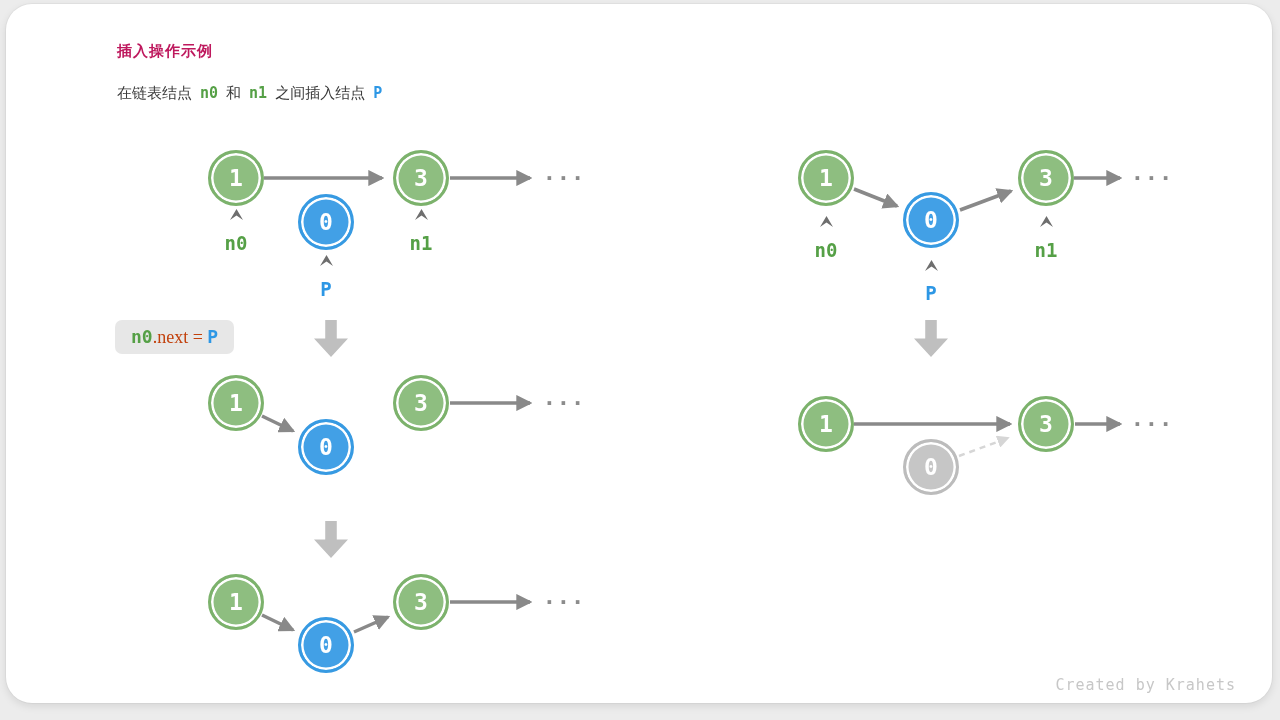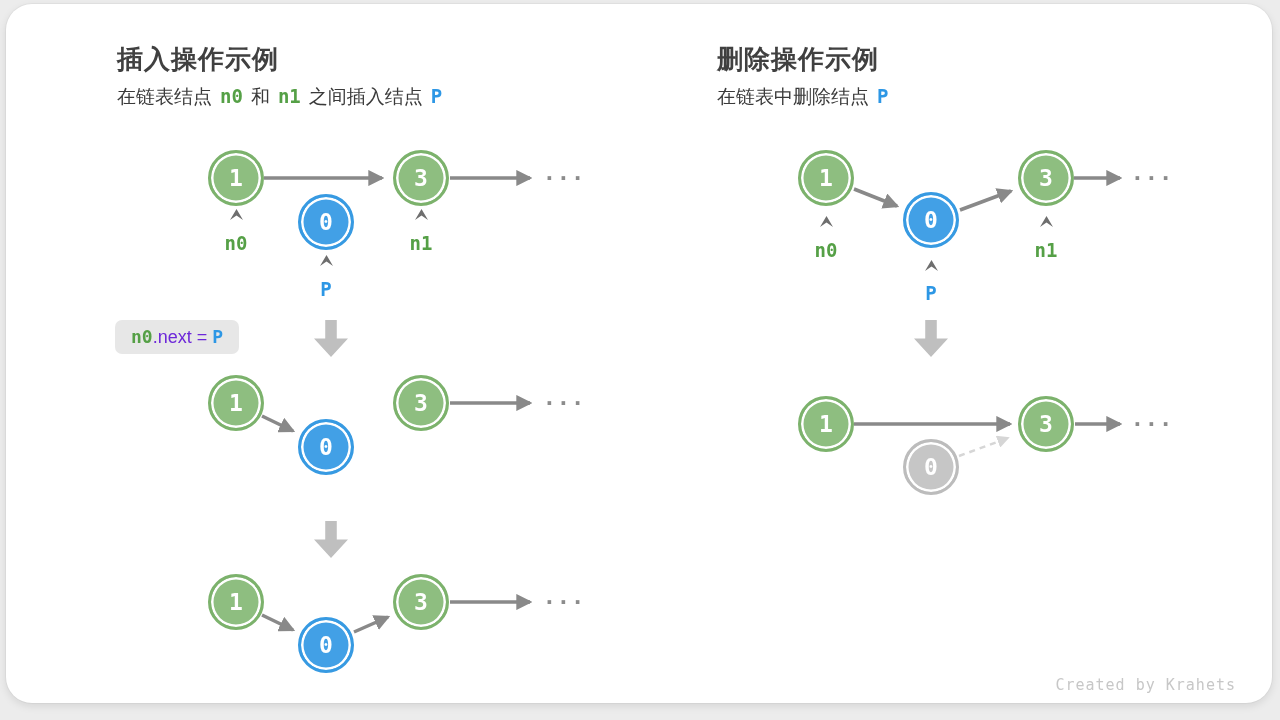--- a/index.html
+++ b/index.html
@@ -10,24 +10,24 @@
     position:relative;
     overflow:hidden;
   }
   .card{
     position:absolute;left:6px;top:4px;width:1266px;height:699px;
     background:#ffffff;border-radius:26px;
     box-shadow:0 0 0 1px rgba(0,0,0,0.03), 0 3px 8px rgba(0,0,0,0.10);
   }
   .canvas{position:absolute;left:0;top:0;width:1280px;height:720px;}
   .panel-title{
-    position:absolute;font-size:26px;font-weight:bold;color:#404040;letter-spacing:1px;
+    position:absolute;font-size:15px;font-weight:bold;color:#be185d;letter-spacing:1px;
   }
   .panel-subtitle{
-    position:absolute;font-size:19px;color:#3a3a3a;white-space:pre;
+    position:absolute;font-size:15px;color:#3a3a3a;white-space:pre;
   }
   .tok-mono{font-family:"DejaVu Sans Mono", monospace;font-weight:bold;}
   .tok-green{color:#55a046;}
   .tok-blue{color:#2d97e5;}
   .sub-gap{display:inline-block;width:8px;}
   .node{
     position:absolute;width:50px;height:50px;border-radius:50%;
     border:3px solid;box-shadow:inset 0 0 0 2.5px #ffffff;
     display:flex;align-items:center;justify-content:center;
     font-family:"DejaVu Sans Mono", monospace;font-weight:bold;font-size:23px;color:#ffffff;
@@ -46,21 +46,21 @@
   .ellipsis{
     position:absolute;width:44px;text-align:center;
     font-family:"DejaVu Sans Mono", monospace;font-weight:bold;font-size:22px;line-height:16px;
     color:#8c8c8c;letter-spacing:1px;
   }
   .codebox{
     position:absolute;background:#e7e7e7;border-radius:7px;
     padding:6px 16px;font-family:"DejaVu Sans Mono", monospace;font-size:18px;line-height:22px;
     white-space:pre;color:#3d3d3d;
   }
-  .codebox .mid{font-weight:normal;color:#6d28d9;font-family:Liberation Sans, sans-serif;}
+  .codebox .mid{font-weight:normal;color:#c2410c;font-family:Liberation Serif, serif;}
   .block-arrow{
     position:absolute;width:34px;height:37px;background:#bfbfbf;
     clip-path:polygon(33% 0, 67% 0, 67% 50%, 100% 50%, 50% 100%, 0 50%, 33% 50%);
   }
   .credit{
     position:absolute;right:44px;top:676px;
     font-family:"DejaVu Sans Mono", monospace;font-size:15px;color:#c7c7c7;letter-spacing:1px;
   }
   svg.arrows{position:absolute;left:0;top:0;pointer-events:none;}
 </style>
@@ -123,23 +123,21 @@
   <div class="node blue" style="left:298px;top:419px">0</div>
   <div class="ellipsis" style="left:542px;top:390px">...</div>
 
   <div class="block-arrow" style="left:314px;top:521px"></div>
 
   <div class="node green" style="left:208px;top:574px">1</div>
   <div class="node green" style="left:393px;top:574px">3</div>
   <div class="node blue" style="left:298px;top:617px">0</div>
   <div class="ellipsis" style="left:542px;top:589px">...</div>
 
-  <div class="panel-title" style="left:717px;top:42px">删除操作示例</div>
 
-  <div class="panel-subtitle" style="left:717px;top:84px"><span>在链表中删除结点</span><span class="sub-gap"></span><span class="tok-mono tok-blue">P</span></div>
 
   <div class="node green" style="left:798px;top:150px">1</div>
   <div class="node green" style="left:1018px;top:150px">3</div>
   <div class="node blue" style="left:903px;top:192px">0</div>
   <div class="caret" style="left:820px;top:216px"></div>
   <div class="caret" style="left:1040px;top:216px"></div>
   <div class="caret" style="left:925px;top:260px"></div>
   <div class="node-label tok-green" style="left:804px;top:239px">n0</div>
   <div class="node-label tok-green" style="left:1024px;top:239px">n1</div>
   <div class="node-label tok-blue" style="left:909px;top:282px">P</div>

